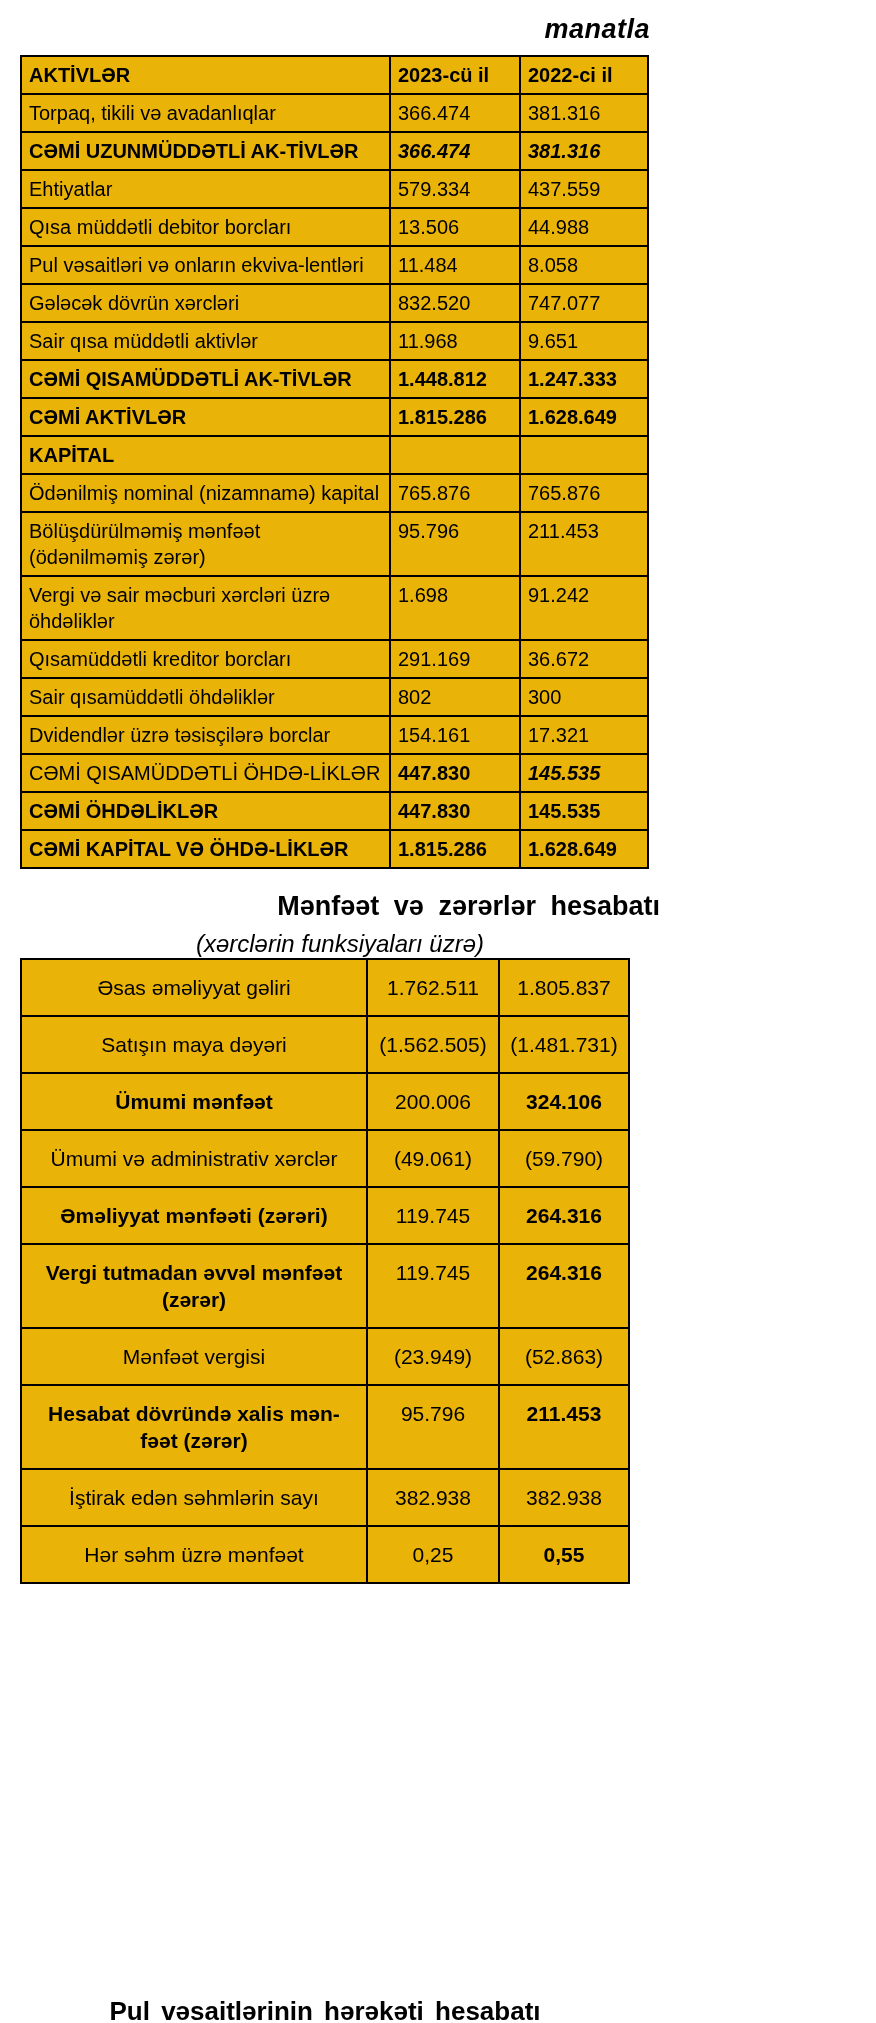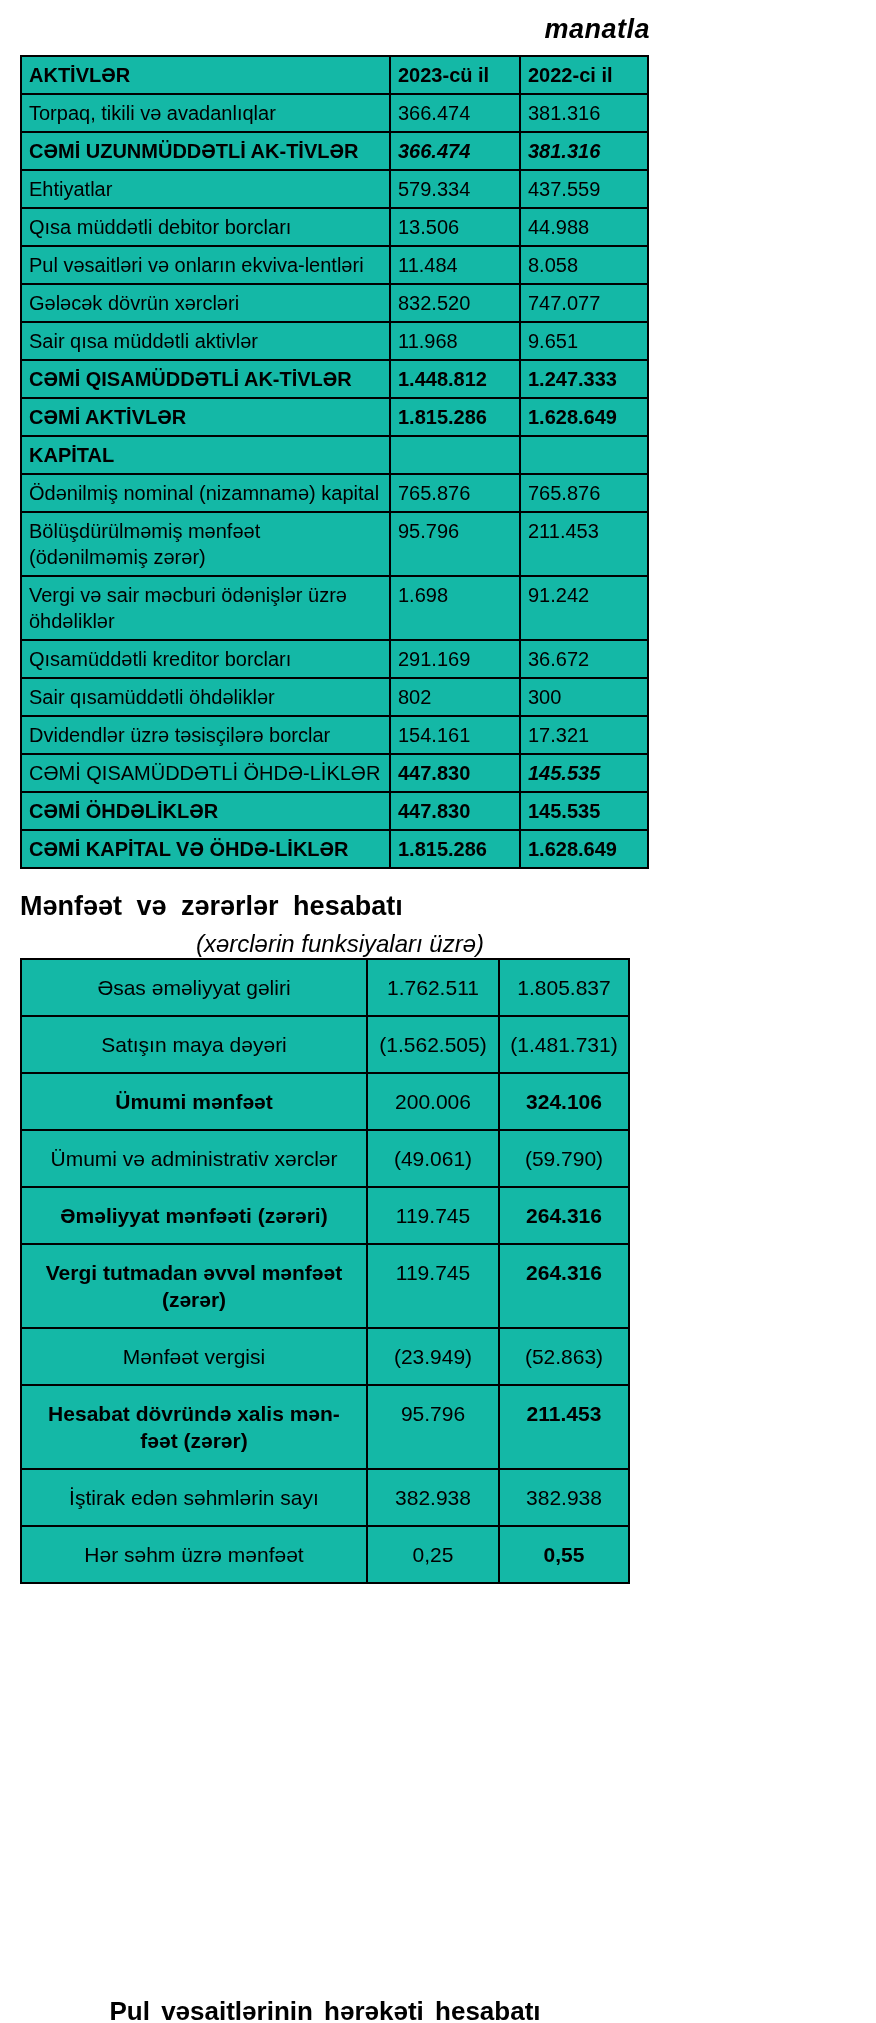--- a/index.html
+++ b/index.html
@@ -16,37 +16,37 @@
   .unit-label {
     width: 630px;
     text-align: right;
     font-weight: bold;
     font-style: italic;
     font-size: 27px;
     margin-bottom: 10px;
     letter-spacing: 0.5px;
   }
 
-  table { border-collapse: collapse; table-layout: fixed; background: #14b8a6; }
+  table { border-collapse: collapse; table-layout: fixed; background: #eab308; }
 
   table.bs { width: 627px; }
   table.bs th, table.bs td {
     border: 2px solid #000;
     font-size: 20px;
     line-height: 26px;
     padding: 5px 7px;
     vertical-align: top;
     text-align: left;
     word-wrap: break-word;
   }
   table.bs th { font-weight: bold; }
 
   .section-title {
     width: 640px;
-    text-align: left;
+    text-align: right;
     font-weight: bold;
     font-size: 27px;
     word-spacing: 7px;
     margin-top: 22px;
   }
   .section-subtitle {
     width: 640px;
     text-align: center;
     font-style: italic;
     font-size: 24px;
@@ -154,21 +154,21 @@
           <td>Ödənilmiş nominal (nizamnamə) kapital</td>
           <td>765.876</td>
           <td>765.876</td>
         </tr>
         <tr>
           <td>Bölüşdürülməmiş mənfəət (ödənilməmiş zərər)</td>
           <td>95.796</td>
           <td>211.453</td>
         </tr>
         <tr>
-          <td>Vergi və sair məcburi ödənişlər üzrə öhdəliklər</td>
+          <td>Vergi və sair məcburi xərcləri üzrə öhdəliklər</td>
           <td>1.698</td>
           <td>91.242</td>
         </tr>
         <tr>
           <td>Qısamüddətli kreditor borcları</td>
           <td>291.169</td>
           <td>36.672</td>
         </tr>
         <tr>
           <td>Sair qısamüddətli öhdəliklər</td>

